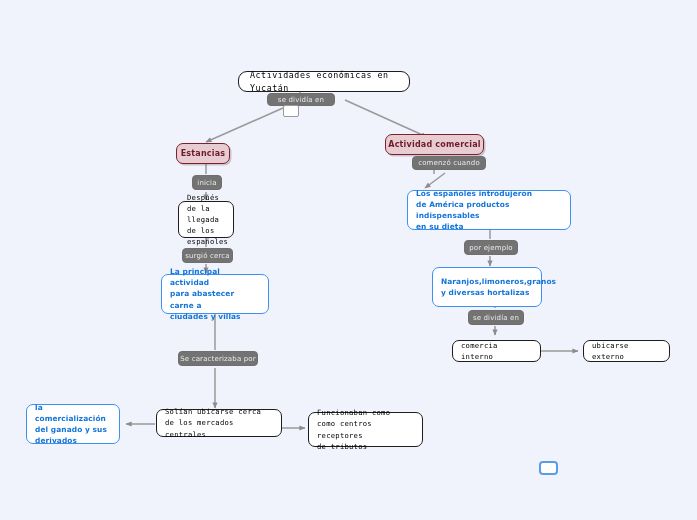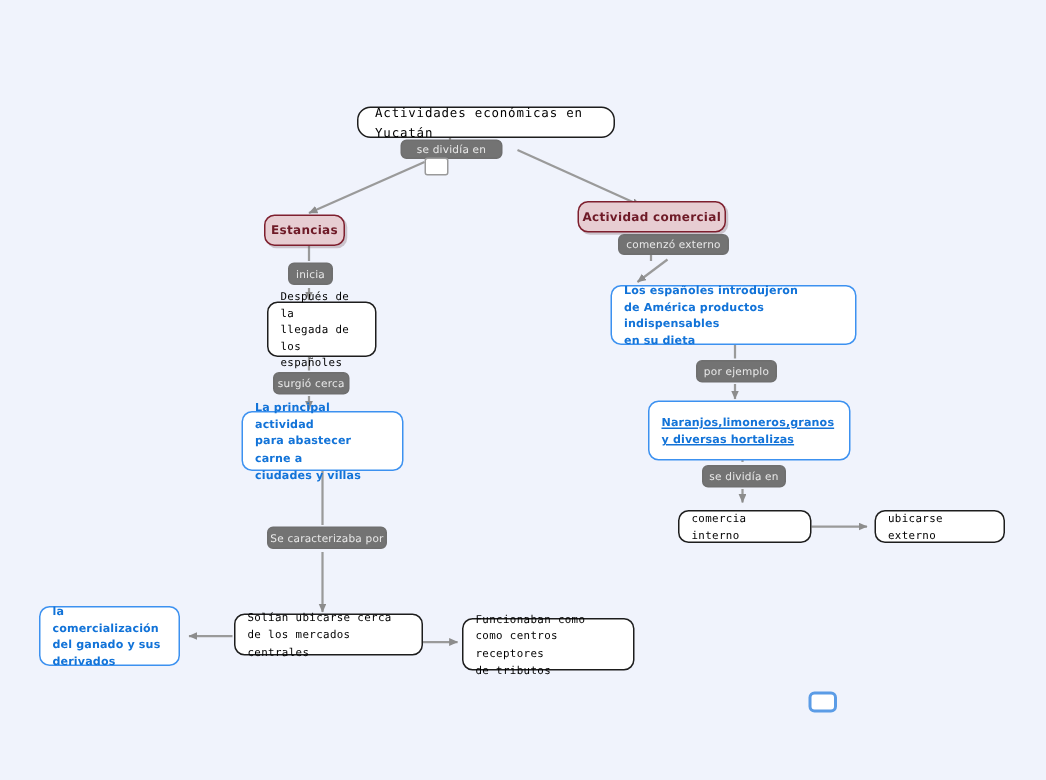--- a/index.html
+++ b/index.html
@@ -160,21 +160,21 @@
   <div class="node node-plain node-title" style="left:238px; top:71px; width:172px; height:21px;">Actividades económicas en Yucatán</div>
 
   <div class="edge-label" style="left:267px; top:93px; width:68px; height:13px;">se dividía en</div>
 
   <div class="stub" style="left:283px; top:105px; width:16px; height:12px;"></div>
 
   <div class="node node-pink" style="left:176px; top:143px; width:54px; height:21px;">Estancias</div>
 
   <div class="edge-label" style="left:192px; top:175px; width:30px; height:15px;">inicia</div>
 
-  <div class="node node-plain" style="left:178px; top:201px; width:73px; height:37px;">Después de la
+  <div class="node node-plain" style="left:178px; top:201px; width:56px; height:37px;">Después de la
 llegada de los
 españoles</div>
 
   <div class="edge-label" style="left:182px; top:248px; width:51px; height:15px;">surgió cerca</div>
 
   <div class="node node-blue" style="left:161px; top:274px; width:108px; height:38px;">La principal actividad
 para abastecer carne a
 ciudades y villas</div>
 
   <div class="edge-label" style="left:178px; top:351px; width:80px; height:15px;">Se caracterizaba por</div>
@@ -185,29 +185,29 @@
   <div class="node node-blue" style="left:26px; top:404px; width:94px; height:38px;">la comercialización
 del ganado y sus
 derivados</div>
 
   <div class="node node-plain" style="left:308px; top:412px; width:115px; height:35px;">Funcionaban como
 como centros receptores
 de tributos</div>
 
   <div class="node node-pink" style="left:385px; top:134px; width:99px; height:21px;">Actividad comercial</div>
 
-  <div class="edge-label" style="left:412px; top:156px; width:74px; height:14px;">comenzó externo</div>
+  <div class="edge-label" style="left:412px; top:156px; width:74px; height:14px;">comenzó cuando</div>
 
   <div class="node node-blue" style="left:407px; top:190px; width:164px; height:38px;">Los españoles introdujeron
 de América productos indispensables
 en su dieta</div>
 
   <div class="edge-label" style="left:464px; top:240px; width:54px; height:15px;">por ejemplo</div>
 
-  <div class="node node-blue" style="left:432px; top:267px; width:135px; height:31px;text-decoration:underline;">Naranjos,limoneros,granos
+  <div class="node node-blue" style="left:432px; top:267px; width:110px; height:31px;">Naranjos,limoneros,granos
 y diversas hortalizas</div>
 
   <div class="edge-label" style="left:468px; top:310px; width:56px; height:15px;">se dividía en</div>
 
   <div class="node node-plain" style="left:452px; top:340px; width:89px; height:22px; justify-content:center;">comercia interno</div>
 
   <div class="node node-plain" style="left:583px; top:340px; width:87px; height:22px; justify-content:center;">ubicarse externo</div>
 
   <div class="node node-blue-empty" style="left:539px; top:461px; width:19px; height:14px;"></div>
 

